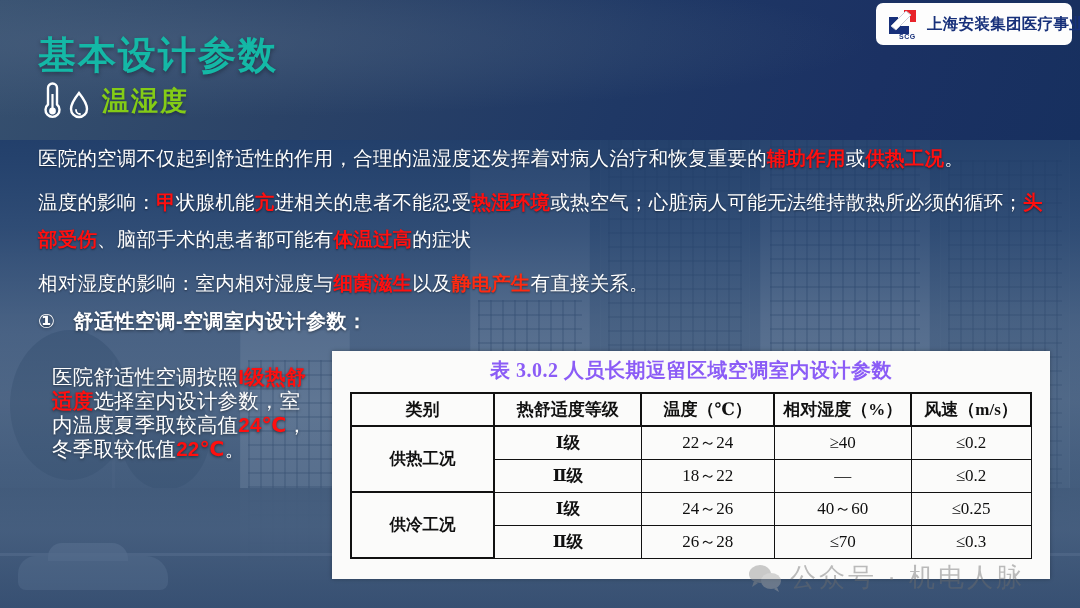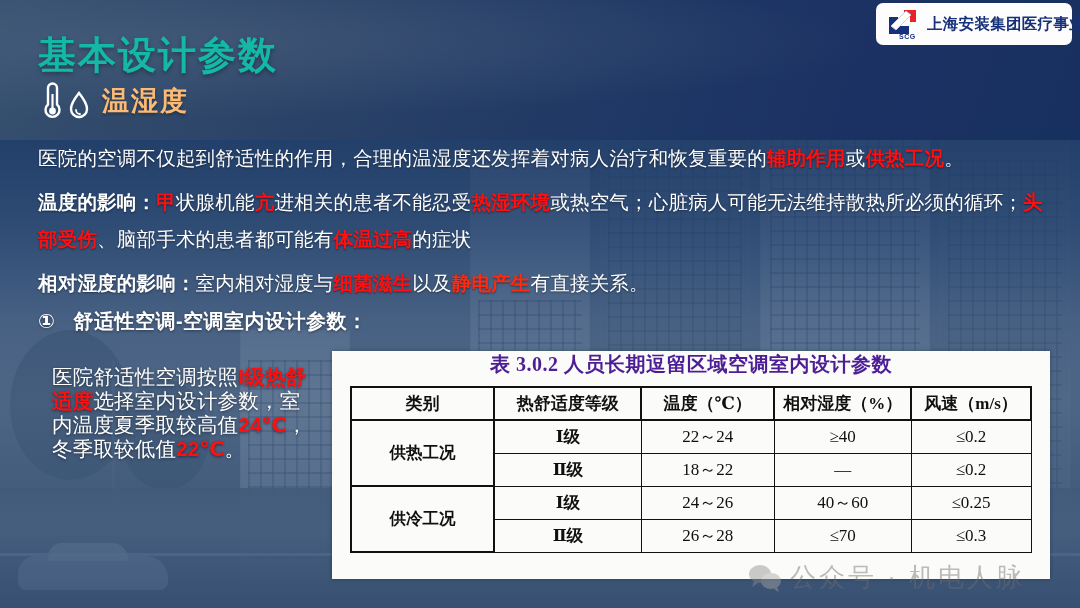--- a/index.html
+++ b/index.html
@@ -99,33 +99,33 @@
     position: absolute; left: 38px; top: 14px;
     font-size: 38px; font-weight: bold; color: #14b8a6;
     letter-spacing: 2px; text-shadow: 0 2px 4px rgba(0,0,0,.35); margin-top: 16px;
   }
   .subtitle-row {
     position: absolute; left: 38px; top: 82px;
     display: flex; align-items: center; gap: 12px;
   }
   .subtitle-icons { display: flex; align-items: flex-end; gap: 4px; }
   .subtitle-text {
-    font-size: 27px; font-weight: bold; color: #fdba74; letter-spacing: 2px;
+    font-size: 27px; font-weight: bold; color: #84cc16; letter-spacing: 2px;
     text-shadow: 0 2px 3px rgba(0,0,0,.3);
   }
 
   
   .body-text {
     position: absolute; left: 38px; top: 140px; width: 1016px;
     color: #ffffff; font-size: 19.5px; line-height: 37px;
     letter-spacing: .2px;
     text-shadow: 0 1px 2px rgba(0,0,0,.45);
   }
   .body-text p { margin: 0 0 7px 0; }
-  .lbl { font-weight: bold; margin-top: 32px; }
+  .lbl { font-weight: normal; margin-top: 32px; }
   .red-b { color: #ff0f0f; font-weight: bold; }
   .orange { color: #ff2a10; font-weight: bold; }
 
   .list-line {
     position: absolute; left: 38px; top: 308px;
     color: #ffffff; font-size: 20px; font-weight: bold;
     letter-spacing: .5px; text-shadow: 0 1px 3px rgba(0,0,0,.45);
   }
   .list-line .num { margin-right: 18px; }
 
@@ -138,22 +138,22 @@
 
   
   .table-panel {
     position: absolute; left: 332px; top: 351px;
     width: 718px; height: 228px;
     background: #fbfbfa;
     box-shadow: 0 0 4px rgba(0,0,0,.3);
   }
   .table-caption {
     text-align: center; font-family: "Liberation Serif", "DejaVu Serif", serif;
-    font-weight: bold; font-size: 20px; color: #4c1d95;
-    letter-spacing: .5px;
+    font-weight: bold; font-size: 20px; color: #8b5cf6;
+    padding-top: 6px; letter-spacing: .5px;
   }
   table.spec {
     border-collapse: collapse;
     width: 682px; margin: 8px auto 0 auto;
     font-family: "Liberation Serif", "DejaVu Serif", serif;
     color: #101010;
   }
   table.spec th, table.spec td {
     border: 1px solid #111;
     text-align: center; vertical-align: middle;

